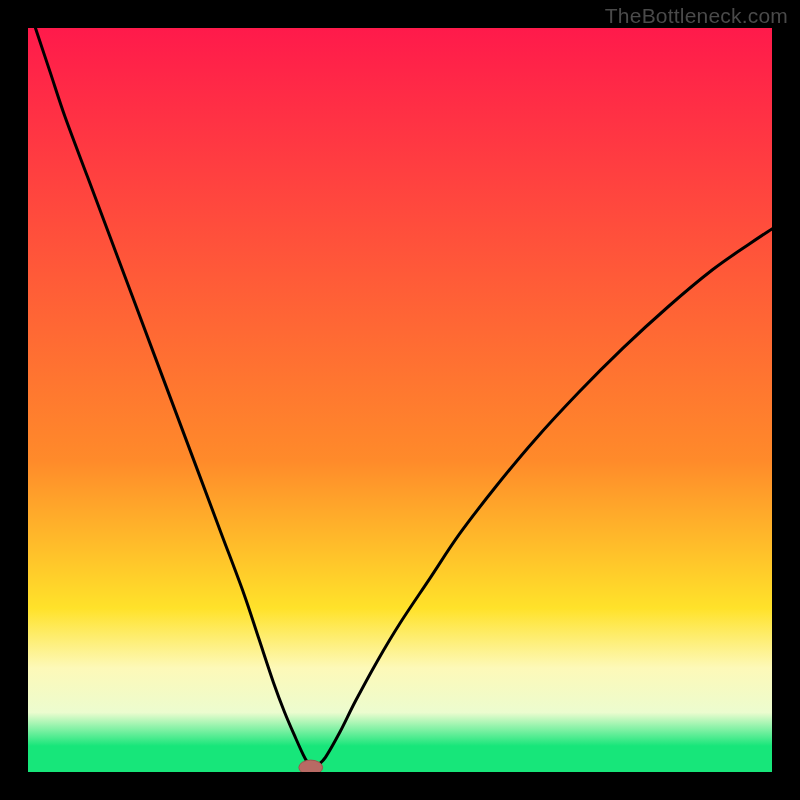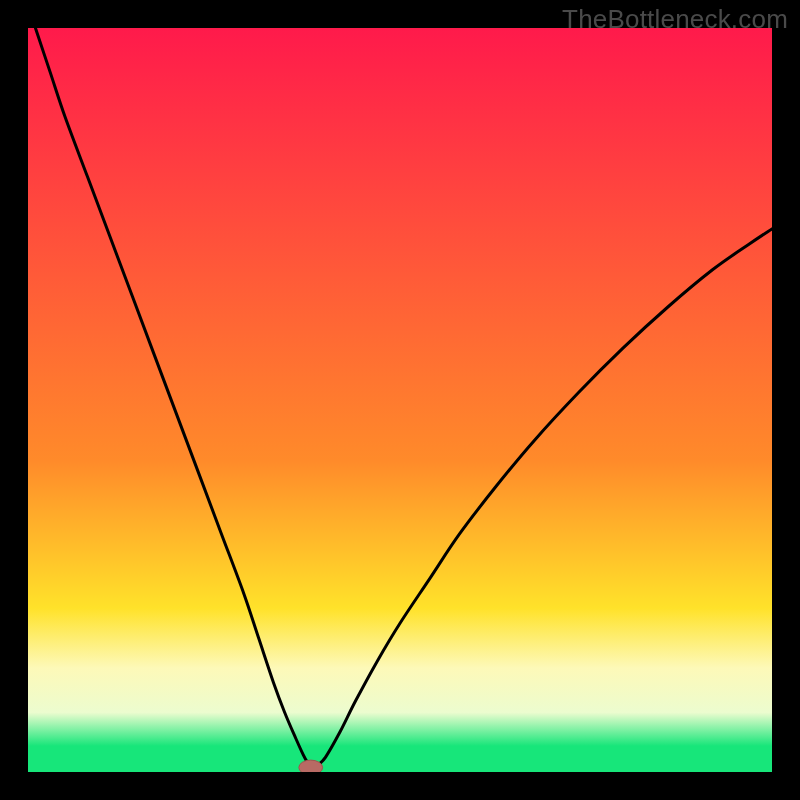--- a/index.html
+++ b/index.html
@@ -23,21 +23,21 @@
     top: 28px;
     width: 744px;
     height: 744px;
     overflow: hidden;
   }
   .watermark {
     position: absolute;
     top: 4px;
     right: 12px;
     color: #4a4a4a;
-    font-size: 26px;
+    font-size: 21px;
     font-weight: 500;
     letter-spacing: 0.2px;
     user-select: none;
   }
   svg { display: block; }
 </style>
 </head>
 <body>
 
 <div class="frame">

